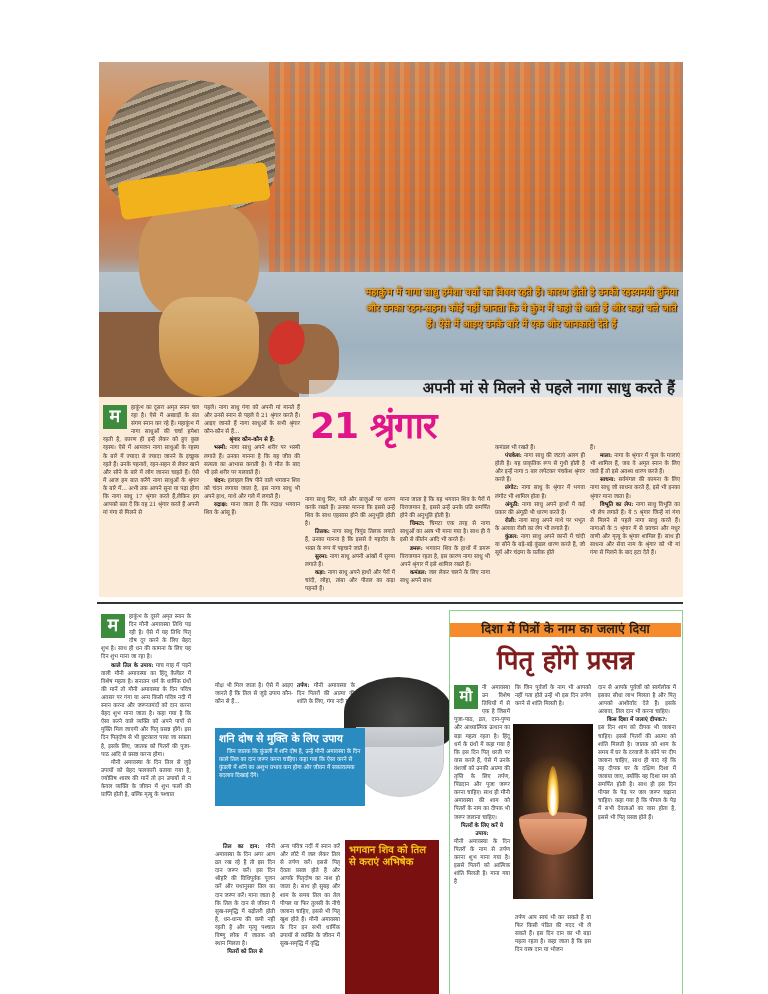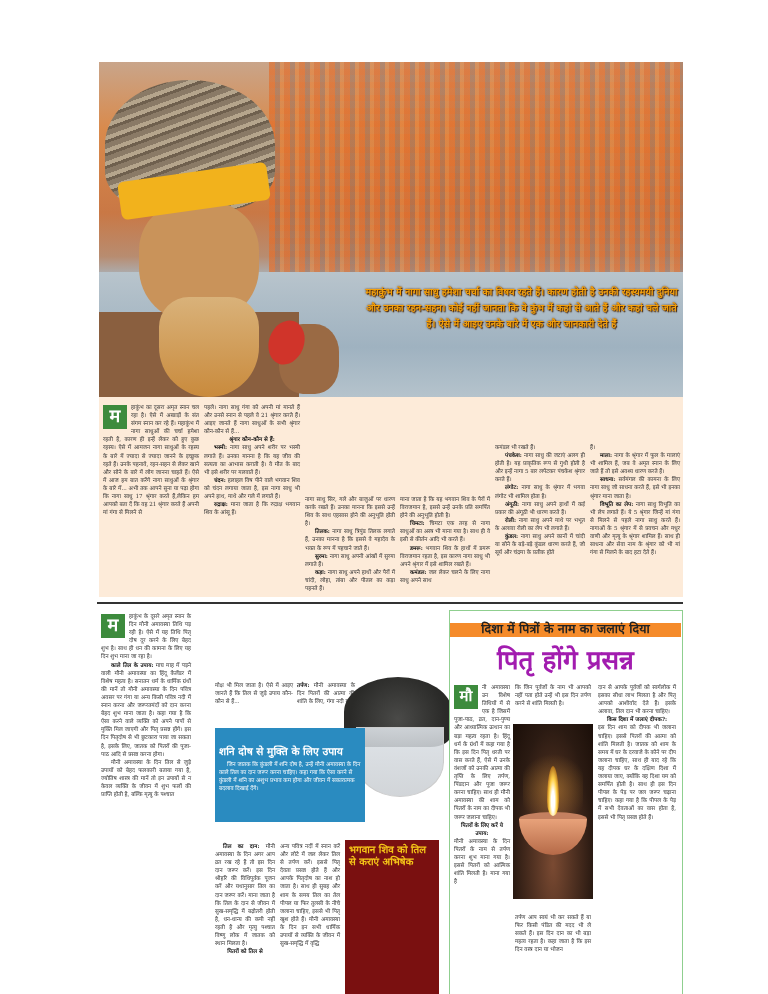--- a/index.html
+++ b/index.html
@@ -33,30 +33,30 @@
 .col b{color:#111}
 .sub{text-align:center;font-weight:bold;color:#111}
 .dropcap{float:left;width:24px;height:24px;background:#3d8b3d;color:#fff;font-family:"DejaVu Sans",sans-serif;font-weight:bold;font-size:18px;line-height:22px;text-align:center;margin:2px 4px 0 0}
 .big21{position:absolute;left:213px;top:360px;font-family:"DejaVu Sans",sans-serif;font-weight:bold;font-size:36px;color:#e0158a;letter-spacing:-1px}
 .divider{position:absolute;left:0;top:562px;width:586px;height:1.5px;background:#333}
 .s2-title1{position:absolute;left:108px;top:570px;width:248px;text-align:center;font-family:"DejaVu Sans",sans-serif;font-weight:bold;font-size:21px;color:#222}
 .s2-title2{position:absolute;left:100px;top:597px;width:260px;text-align:center;font-family:"DejaVu Sans",sans-serif;font-weight:bold;font-size:28px;color:#e8151c}
 .til-img{position:absolute;left:247px;top:632px;width:108px;height:130px}
 .til-pile{position:absolute;left:0;top:5px;width:108px;height:70px;border-radius:50% 50% 20% 20%;background:radial-gradient(circle at 50% 60%,#4a4a48,#2a2a28 70%)}
 .til-bowl{position:absolute;left:12px;top:55px;width:88px;height:70px;border-radius:0 0 50% 50%;background:linear-gradient(180deg,rgba(220,225,230,.9),rgba(190,195,200,.7));border:1px solid #ccc}
-.shani-box{position:absolute;left:118px;top:688px;width:150px;height:94px;background:#2a8bc0;padding:16px 4px;color:#fff}
+.shani-box{position:absolute;left:118px;top:688px;width:150px;height:78px;background:#2a8bc0;padding:3px 4px;color:#fff}
 .shani-title{font-family:"DejaVu Sans",sans-serif;font-weight:bold;font-size:10.5px;color:#fff;margin-bottom:2px;white-space:nowrap}
 .shani-body{font-size:5.6px;line-height:8px;color:#fff}
 .shiva-box{position:absolute;left:248px;top:800px;width:94px;height:175px;background:#7a1010;padding:4px;color:#fff}
 .shiva-title{font-family:"DejaVu Sans",sans-serif;font-weight:bold;font-size:10px;color:#f5c518;line-height:12px;margin-bottom:3px}
 .shiva-body{font-family:"DejaVu Sans",sans-serif;font-size:6.6px;line-height:10.2px;color:#fff;text-indent:8px}
 .pitr-box{position:absolute;left:352px;top:570px;width:234px;height:405px;border:1.5px solid #8fcf8f;background:#fff}
 .pitr-bar{position:absolute;left:0;top:12px;width:231px;height:14px;background:#f58b2a}
 .pitr-bartext{position:absolute;left:0;top:9px;width:231px;text-align:center;font-family:"DejaVu Sans",sans-serif;font-weight:bold;font-size:12.5px;color:#222}
-.pitr-title{position:absolute;left:0;top:30px;width:231px;text-align:center;font-family:"DejaVu Sans",sans-serif;font-weight:bold;font-size:26px;color:#a21caf}
+.pitr-title{position:absolute;left:0;top:30px;width:231px;text-align:center;font-family:"DejaVu Sans",sans-serif;font-weight:bold;font-size:26px;color:#7f1d1d}
 .diya{position:absolute;left:63px;top:113px;width:80px;height:175px;background:radial-gradient(ellipse at 50% 80%,#7a4a32,#2a1a12 70%,#1a0e08)}
 .diya-bowl{position:absolute;left:6px;top:95px;width:68px;height:36px;background:linear-gradient(180deg,#e8a27a,#b56a48);border-radius:0 0 50% 50% / 0 0 100% 100%}
 .diya-rim{position:absolute;left:6px;top:88px;width:68px;height:14px;background:#c48060;border-radius:50%}
 .diya-flame{position:absolute;left:34px;top:42px;width:12px;height:50px;background:radial-gradient(ellipse at 50% 70%,#fff 20%,#ffd24a 45%,rgba(255,140,0,.4) 75%,transparent);border-radius:50% 50% 50% 50% / 70% 70% 30% 30%}
 .diya-glow{position:absolute;left:10px;top:25px;width:60px;height:80px;background:radial-gradient(circle,rgba(255,180,60,.35),transparent 70%)}
 </style>
 </head>
 <body>
 
 <div class="page">
@@ -66,23 +66,25 @@
     <div class="crowd"></div>
     <div class="water"></div>
     <div class="sadhu-body"></div>
     <div class="sadhu-hair"></div>
     <div class="sadhu-face"></div>
     <div class="sadhu-band"></div>
     <div class="sadhu-beard"></div>
     <div class="hand"></div>
     <div class="mirror"></div>
     <div class="hero-caption">महाकुंभ में नागा साधु हमेशा चर्चा का विषय रहते हैं। कारण होती है उनकी रहस्यमयी दुनिया और उनका रहन-सहन। कोई नहीं जानता कि वे कुंभ में कहां से आते हैं और कहां चले जाते हैं। ऐसे में आइए उनके बारे में एक और जानकारी देते हैं</div>
+    <div class="hero-title">अपनी मां से मिलने से पहले नागा साधु करते हैं</div>
   </div>
 
   <div class="s1"></div>
+  <div class="big21">21 श्रृंगार</div>
 
   <div class="col" style="left:6px;top:363px;width:96px">
     <span class="dropcap">म</span>
     <p>हाकुंभ का दूसरा अमृत स्नान चल रहा है। ऐसे में अखाड़ों के संत संगम स्नान कर रहे हैं। महाकुंभ में नागा साधुओं की चर्चा हमेशा रहती है, कारण ही इन्हें लेकर को हुए कुछ रहस्य। ऐसे में आमजन नागा साधुओं के रहस्य के बारे में ज्यादा से ज्यादा जानने के इच्छुक रहते हैं। उनके पहनावे, रहन-सहन से लेकर खाने और सोने के बारे में लोग जानना चाहते हैं। ऐसे में आज हम बात करेंगे नागा साधुओं के श्रृंगार के बारे में... अभी तक आपने सुना या पढ़ा होगा कि नागा साधु 17 श्रृंगार करते हैं,लेकिन हम आपको बता दें कि वह 21 श्रृंगार करते हैं अपनी मां गंगा से मिलने से</p>
   </div>
   <div class="col" style="left:107px;top:363px;width:96px">
     <p>पहले। नागा साधु गंगा को अपनी मां मानते हैं और उनसे स्नान से पहले वे 21 श्रृंगार करते हैं। आइए जानते हैं नागा साधुओं के सभी श्रृंगार कौन-कौन से हैं...</p>
     <p class="sub">श्रृंगार कौन-कौन से हैं:</p>
     <p style="text-indent:10px"><b>भस्मी:</b><span> नागा साधु अपने शरीर पर भस्मी लगाते हैं। उनका मानना है कि यह जीव की सत्यता का आभास कराती है। वे मौत के बाद भी इसे शरीर पर मलवाते हैं।</span></p>
     <p style="text-indent:10px"><b>चंदन:</b><span> हलाहल विष पीने वाले भगवान शिव को चंदन लगाया जाता है, इस नागा साधु भी अपने हाथ, माथे और गले में लगाते हैं।</span></p>

